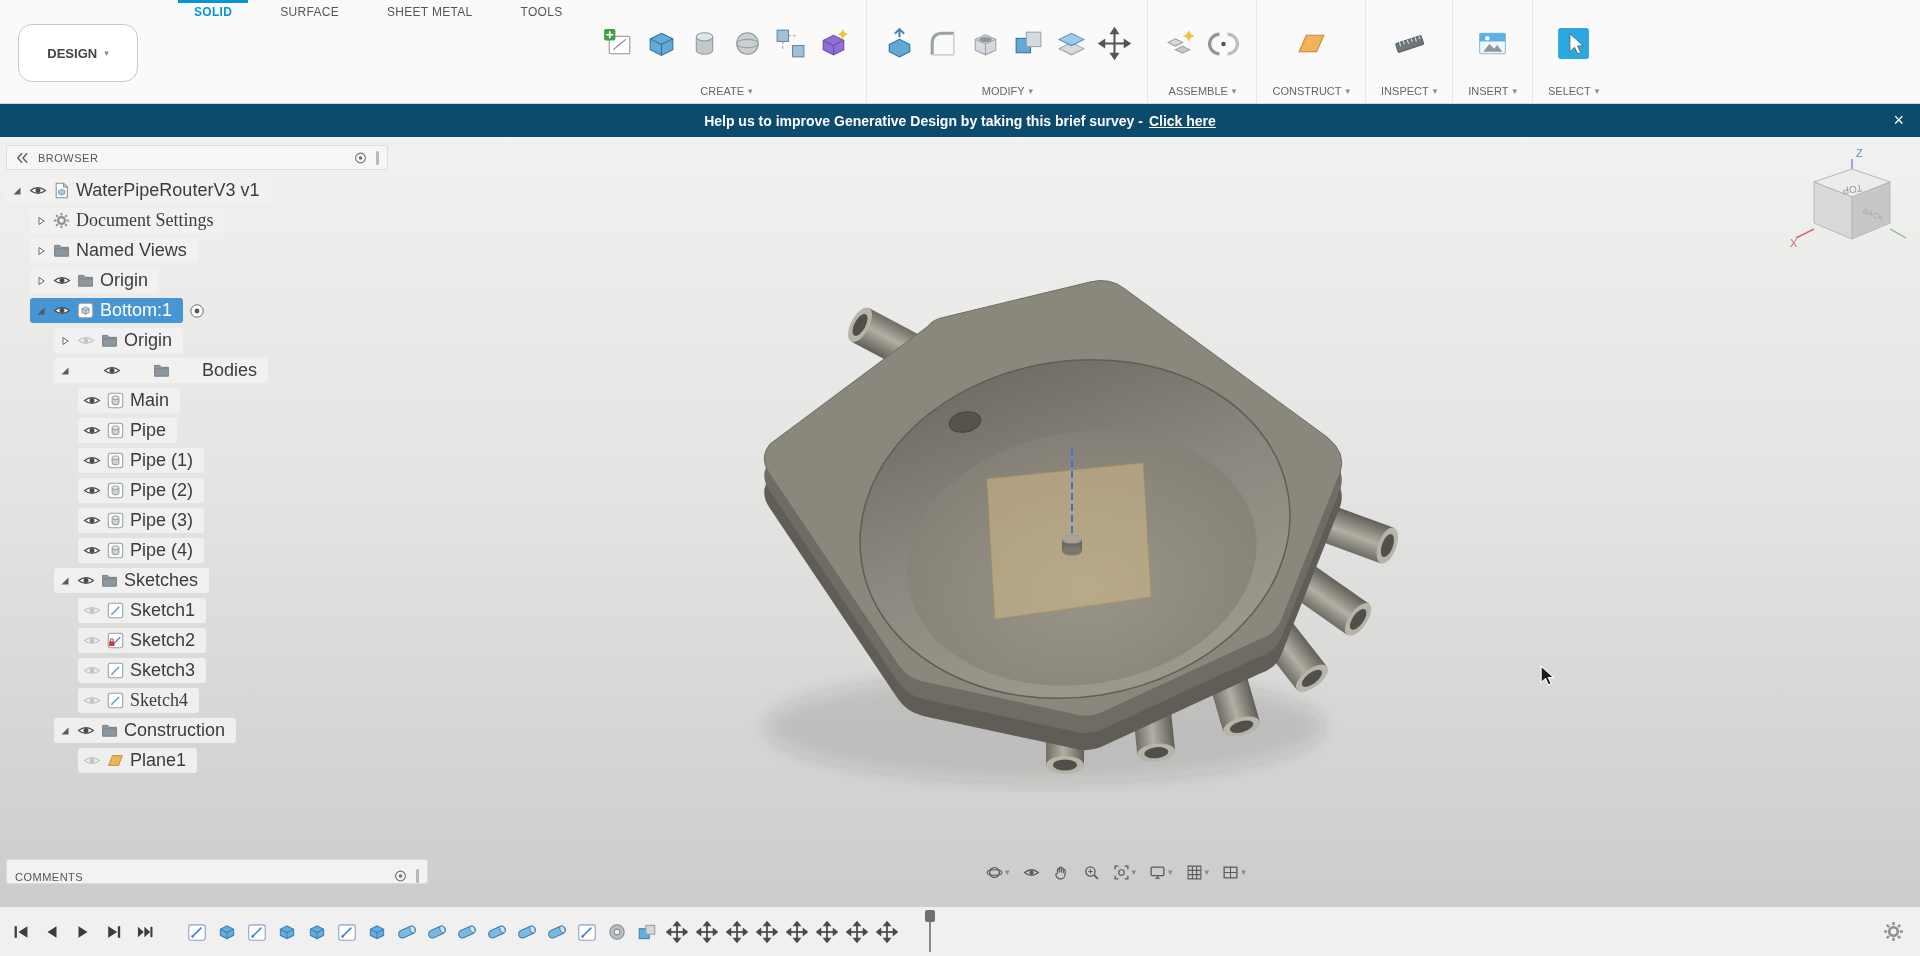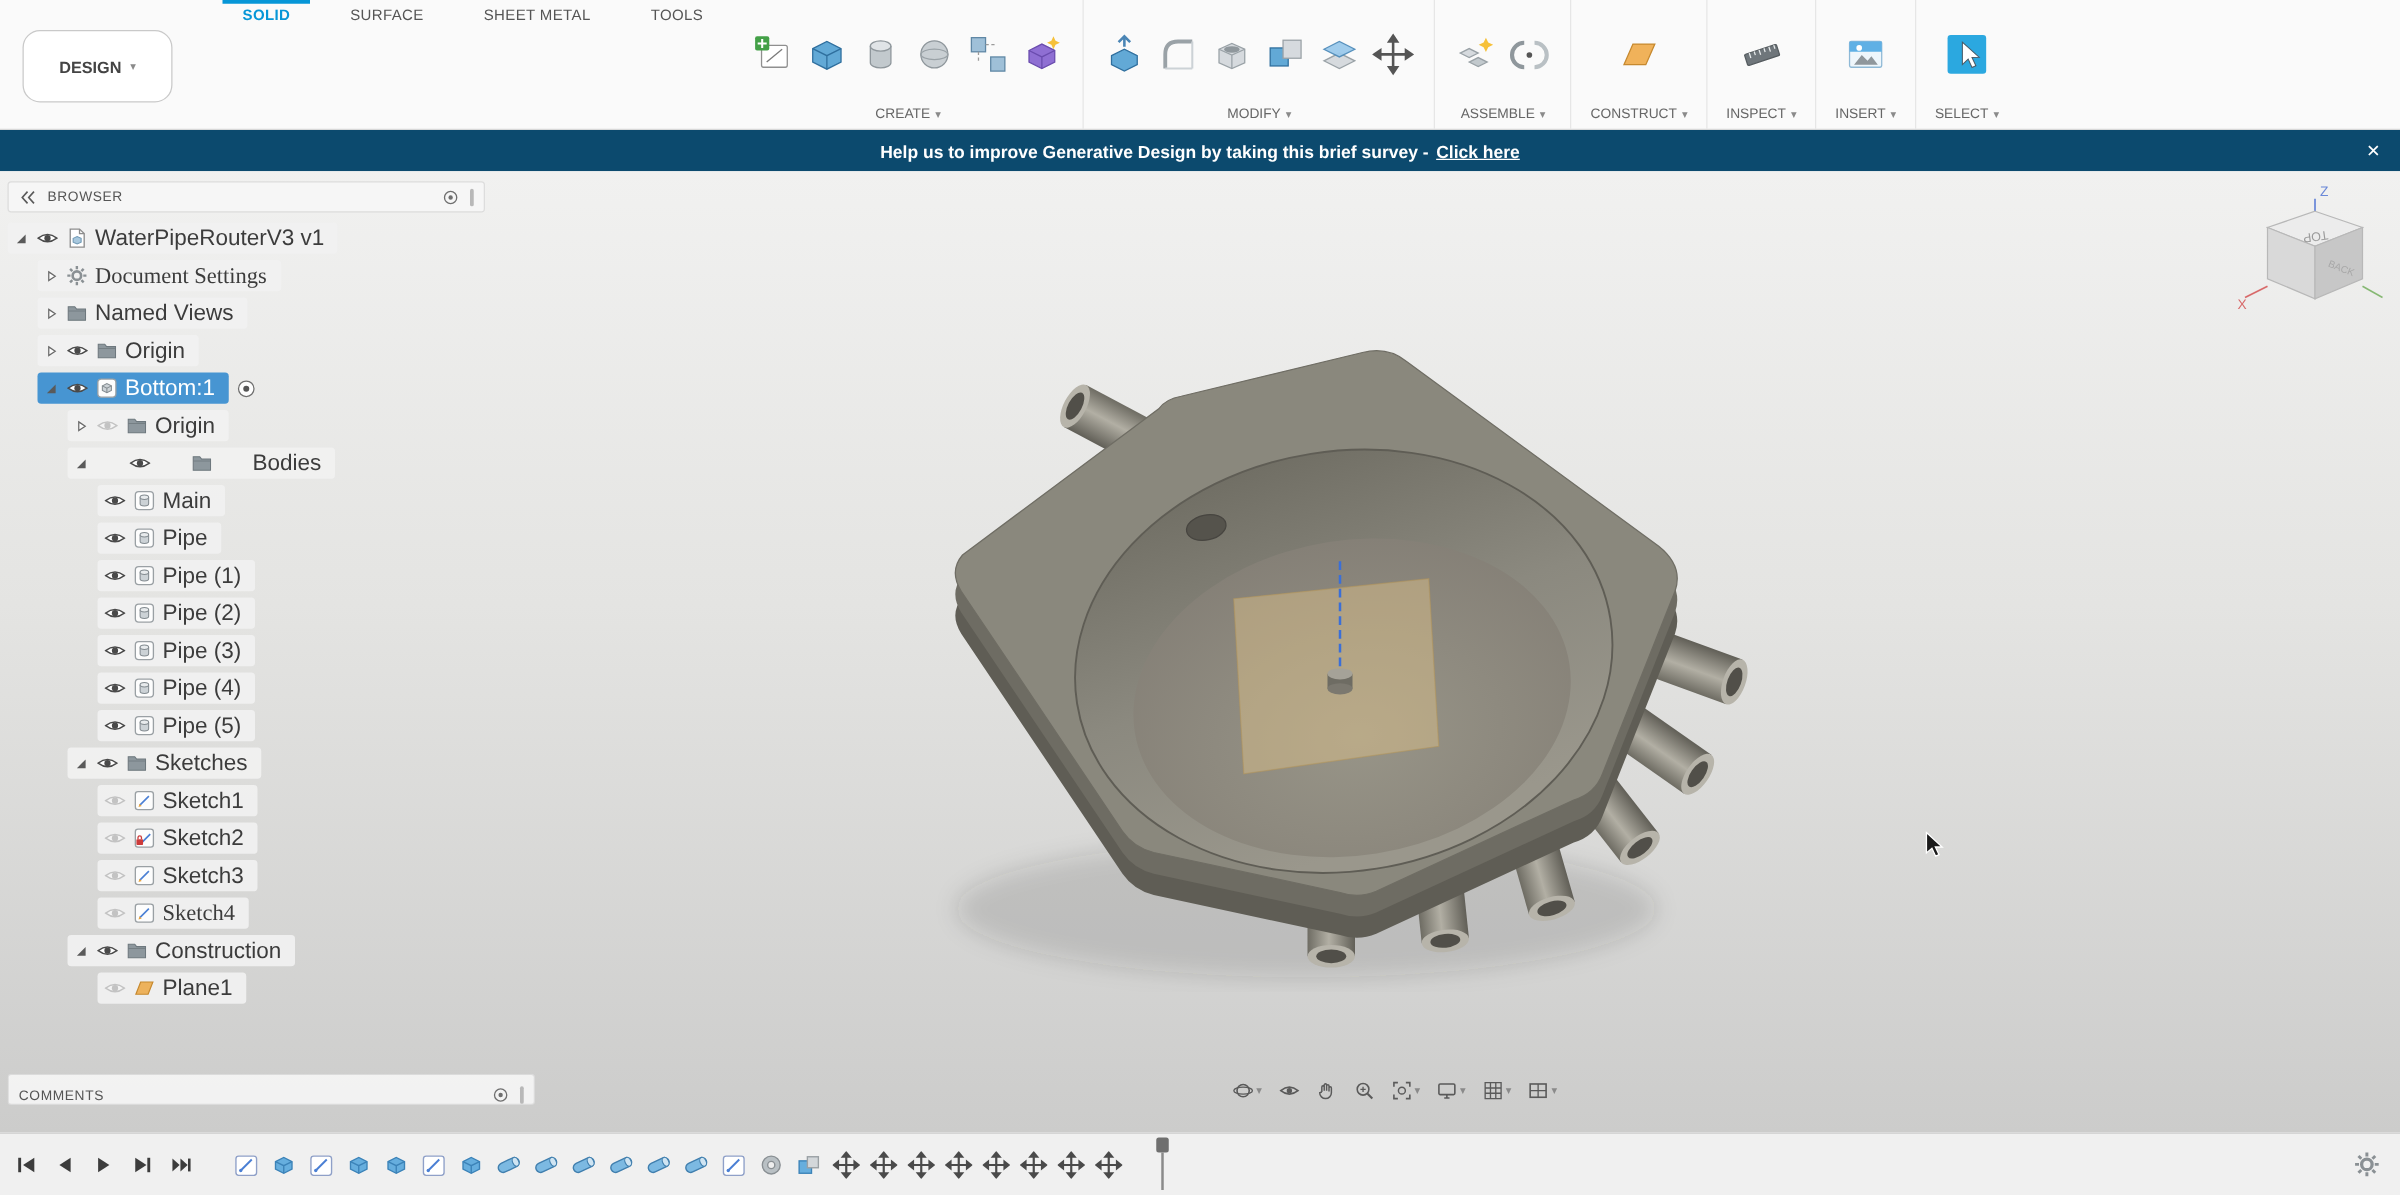--- a/index.html
+++ b/index.html
@@ -598,38 +598,20 @@
                 <svg viewBox="0 0 16 16">
                   <rect x="1.2" y="1.2" width="13.6" height="13.6" rx="2.6" fill="#fdfdfd" stroke="#9aa0a4"></rect>
                   <path d="M4.8 5.4 V10.4 A3.2 1.7 0 0 0 11.2 10.4 V5.4" fill="#ccd2d6" stroke="#848c91" stroke-width="0.8"></path>
                   <ellipse cx="8" cy="5.4" rx="3.2" ry="1.7" fill="#e8ebed" stroke="#848c91" stroke-width="0.8"></ellipse>
                 </svg>
               </div>
               <span>Pipe (4)</span>
             </div>
           </div>
           <div class="trow">
-            <div class="pill" style="margin-left: 72px;">
-              <div class="teye">
-                <svg viewBox="0 0 18 13">
-                  <path d="M1.5 6.5 Q9 0.8 16.5 6.5 Q9 12.2 1.5 6.5 Z" fill="#fdfdfd" stroke="#4a4a4a" stroke-width="1.1"></path>
-                  <circle cx="9" cy="6.5" r="2.5" fill="#4a4a4a"></circle>
-                </svg>
-              </div>
-              <div class="ticon">
-                <svg viewBox="0 0 16 16">
-                  <rect x="1.2" y="1.2" width="13.6" height="13.6" rx="2.6" fill="#fdfdfd" stroke="#9aa0a4"></rect>
-                  <path d="M4.8 5.4 V10.4 A3.2 1.7 0 0 0 11.2 10.4 V5.4" fill="#ccd2d6" stroke="#848c91" stroke-width="0.8"></path>
-                  <ellipse cx="8" cy="5.4" rx="3.2" ry="1.7" fill="#e8ebed" stroke="#848c91" stroke-width="0.8"></ellipse>
-                </svg>
-              </div>
-              <span>Pipe (5)</span>
-            </div>
-          </div>
-          <div class="trow">
             <div class="pill" style="margin-left: 48px;">
               <div class="texp">
                 <svg viewBox="0 0 12 12">
                   <path d="M2.5 9.5 H9.5 V2.5 Z" fill="#5a5a5a"></path>
                 </svg>
               </div>
               <div class="teye">
                 <svg viewBox="0 0 18 13">
                   <path d="M1.5 6.5 Q9 0.8 16.5 6.5 Q9 12.2 1.5 6.5 Z" fill="#fdfdfd" stroke="#4a4a4a" stroke-width="1.1"></path>
                   <circle cx="9" cy="6.5" r="2.5" fill="#4a4a4a"></circle>

